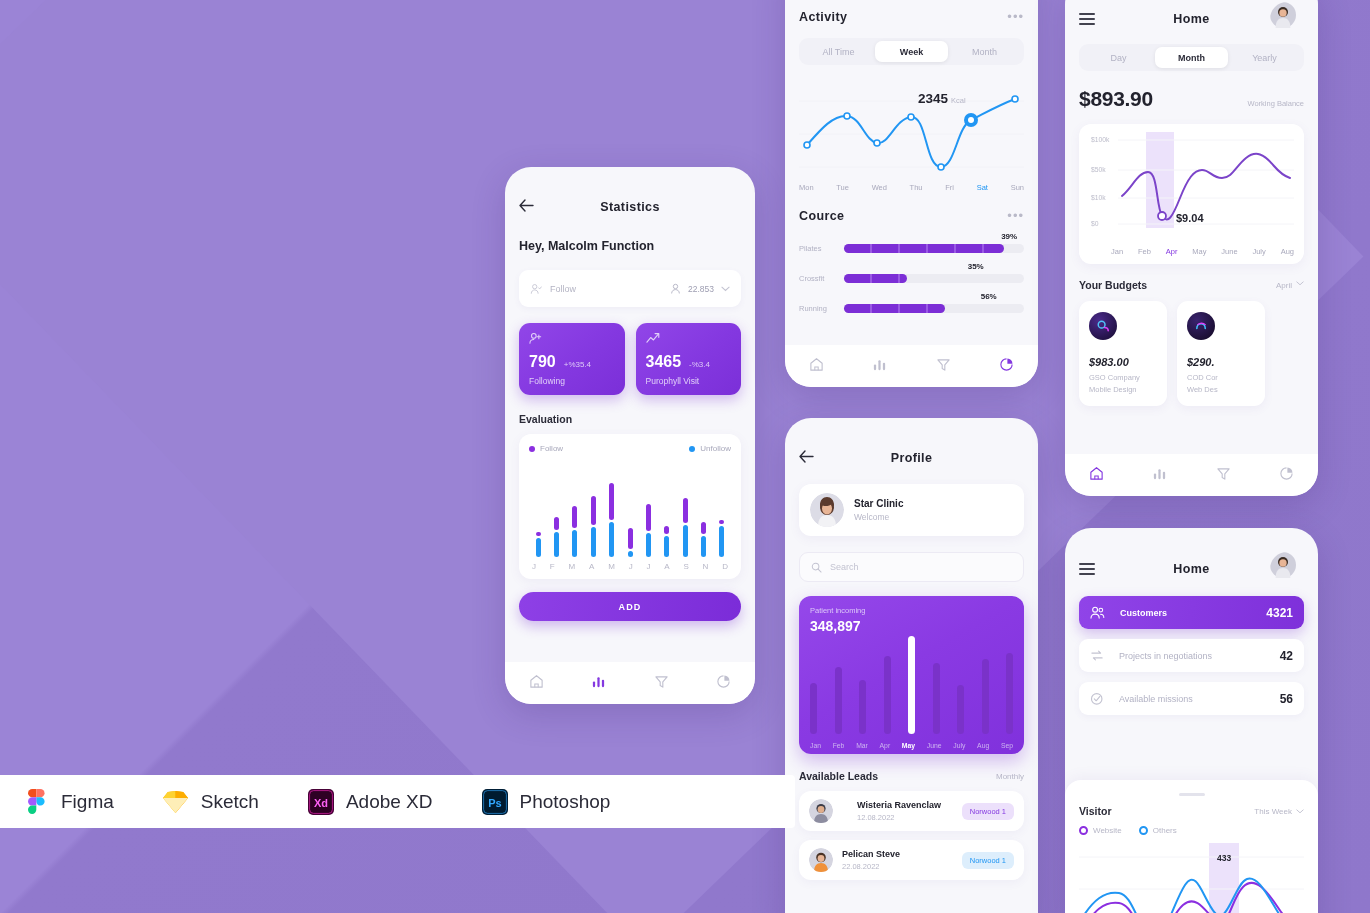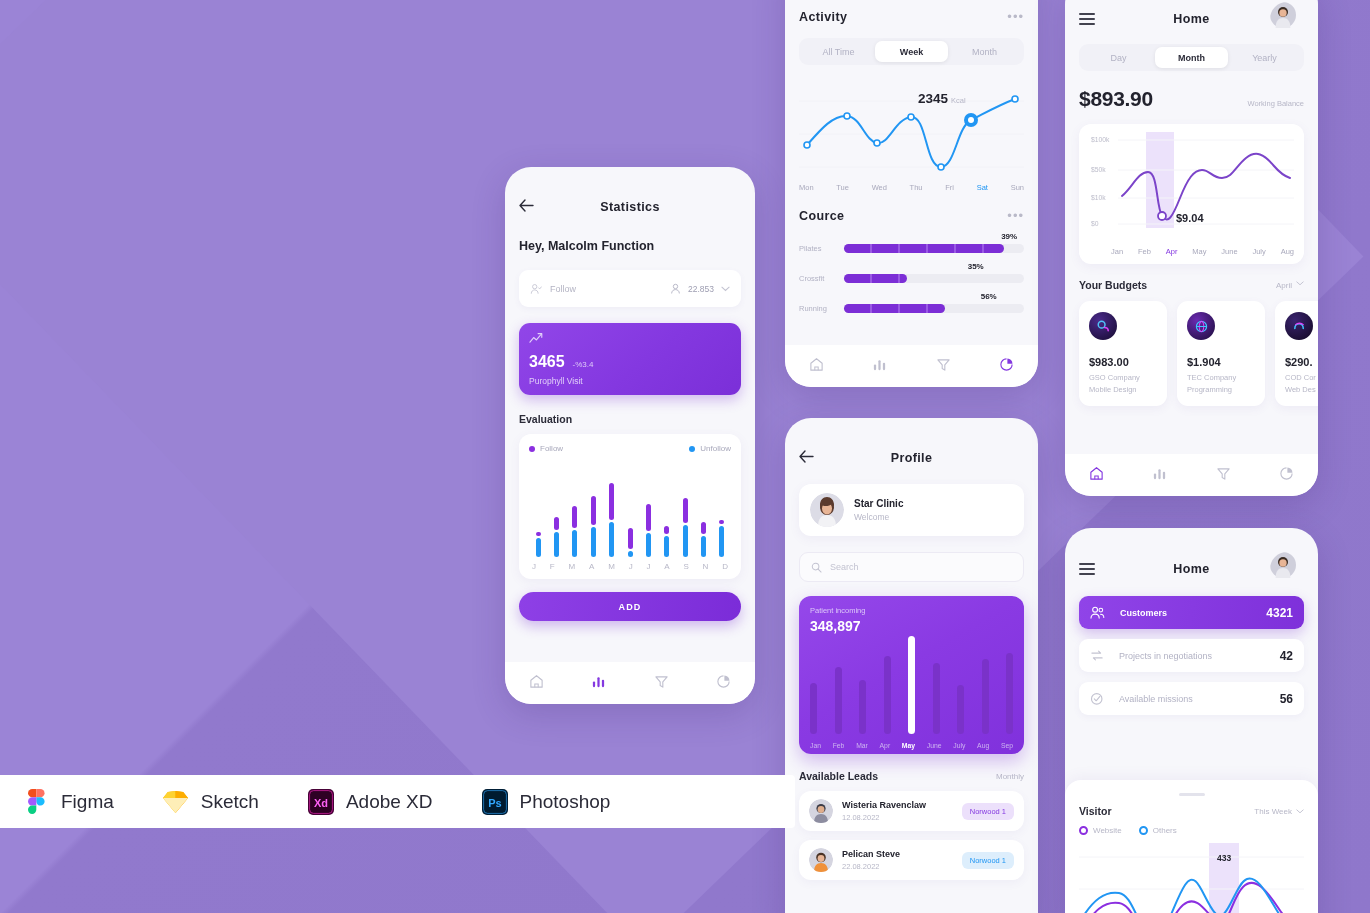--- a/index.html
+++ b/index.html
@@ -154,21 +154,21 @@
   .hamb { width:16px; display:flex; flex-direction:column; gap:3px; }
   .hamb i { display:block; height:2px; background:#42424f; border-radius:1px; }
   .balance { font-size:21px; font-weight:bold; color:#23232e; letter-spacing:-0.3px; }
   .bal-sub { font-size:7.5px; color:#b7b7c7; }
   .ylab { position:absolute; font-size:6.8px; color:#bcbcca; }
   .xlabels { display:flex; justify-content:space-between; font-size:7.5px; color:#a9a9bc; }
   .bud-head { display:flex; align-items:center; justify-content:space-between; }
   .bud-cards { display:flex; gap:10px; }
   .bud-card { width:88px; flex:none; border-radius:11px; background:#fff; padding:11px 10px 12px; box-shadow:0 3px 10px rgba(110,80,170,.07); }
   .bud-logo { width:28px;height:28px;border-radius:50%; margin-bottom:16px; }
-  .bud-amt { font-size:11px; font-weight:bold; color:#23232e; }
+  .bud-amt { font-size:11px; font-weight:bold; color:#23232e;font-style:italic; }
   .bud-co { font-size:7.5px; color:#b7b7c7; margin-top:5px; }
   .bud-role { font-size:7.5px; color:#b7b7c7; margin-top:3px; }
 
   
   #phone-home2 { left: 1065px; top: 528px; width: 253px; height: 420px; }
   .kpi {
     height:33px; border-radius:9px; display:flex; align-items:center; padding:0 11px;
     justify-content:space-between;
   }
   .kpi.primary {
@@ -228,20 +228,34 @@
               <path d="M1.8 11c0-2.3 1.9-3.8 4.2-3.8S10.2 8.7 10.2 11" stroke="#b4b4c4" stroke-width="1" fill="none" stroke-linecap="round"></path>
             </svg>
           <span>22.853</span>
           <svg width="9" height="6" viewBox="0 0 10 6">
               <path d="M1 1l4 3.6L9 1" stroke="#c3c3d1" stroke-width="1.2" fill="none" stroke-linecap="round"></path>
             </svg>
         </span>
       </div>
 
       <div class="stat-cards" style="margin-top:16px;">
+        <div class="stat-card">
+          <svg width="13" height="13" viewBox="0 0 14 14">
+              <circle cx="5.2" cy="4.2" r="2.5" stroke="#e2d0f9" stroke-width="1.1" fill="none"></circle>
+              <path d="M1 12c0-2.4 1.8-3.9 4.2-3.9" stroke="#e2d0f9" stroke-width="1.1" fill="none" stroke-linecap="round"></path>
+              <path d="M10.6 3.2v4M8.6 5.2h4" stroke="#e2d0f9" stroke-width="1.1" stroke-linecap="round"></path>
+            </svg>
+          <div>
+            <div class="sc-row">
+              <span class="sc-num">790</span>
+              <span class="sc-delta">+%35.4</span>
+            </div>
+            <div class="sc-label" style="margin-top:6px;">Following</div>
+          </div>
+        </div>
         <div class="stat-card">
           <svg width="14" height="12" viewBox="0 0 15 12">
               <path d="M1 10.5L5 5.5l3 2.6L13.4 1.6" stroke="#e2d0f9" stroke-width="1.2" fill="none" stroke-linecap="round" stroke-linejoin="round"></path>
               <path d="M9.7 1.3h4v4" stroke="#e2d0f9" stroke-width="1.2" fill="none" stroke-linecap="round" stroke-linejoin="round"></path>
             </svg>
           <div>
             <div class="sc-row">
               <span class="sc-num">3465</span>
               <span class="sc-delta">-%3.4</span>
             </div>
@@ -515,21 +529,21 @@
             <span>Sep</span>
           </div>
       </div>
 
       <div class="leads-head" style="margin-top:16px;">
         <span class="sect-title">Available Leads</span>
         <span style="font-size:8px;color:#b7b7c7;">Monthly</span>
       </div>
 
       <div class="card lead-row" style="margin-top:9px; box-shadow:0 3px 10px rgba(110,80,170,.06); justify-content:space-between;">
-        <span style="display:flex;align-items:center;gap:9px;justify-content:space-between;">
+        <span style="display:flex;align-items:center;gap:24px;justify-content:space-between;">
           <span class="avatar" style="width:24px;height:24px;">
             <svg width="24" height="24" viewBox="0 0 24 24">
                 <circle cx="12" cy="12" r="12" fill="#d5d5e0"></circle>
                 <circle cx="12" cy="9.5" r="4.6" fill="#3c3c48"></circle>
                 <circle cx="12" cy="10.5" r="3.4" fill="#e0ae8d"></circle>
                 <path d="M12 15c4.4 0 7 3 7 9H5c0-6 2.6-9 7-9z" fill="#8d8da0"></path>
               </svg>
           </span>
           <span>
             <div class="lead-name">Wisteria Ravenclaw</div>
@@ -631,32 +645,20 @@
             <svg width="15" height="15" viewBox="0 0 16 16">
                 <circle cx="6" cy="6" r="3.6" stroke="#4fc3f7" stroke-width="1.6" fill="none"></circle>
                 <path d="M9 9c2.5 0 4 1.6 4 3.4" stroke="#e040fb" stroke-width="1.6" fill="none" stroke-linecap="round"></path>
               </svg>
           </div>
           <div class="bud-amt">$983.00</div>
           <div class="bud-co">GSO Company</div>
           <div class="bud-role">Mobile Design</div>
         </div>
         <div class="bud-card">
-          <div class="bud-logo" style="background:radial-gradient(circle at 35% 30%,#6a2ab0,#1a0c38);display:flex;align-items:center;justify-content:center;">
-            <svg width="15" height="15" viewBox="0 0 16 16">
-                <circle cx="8" cy="8" r="5.4" stroke="#40c4ff" stroke-width="1.3" fill="none"></circle>
-                <ellipse cx="8" cy="8" rx="2.4" ry="5.4" stroke="#e040fb" stroke-width="1.1" fill="none"></ellipse>
-                <path d="M2.6 8h10.8" stroke="#40c4ff" stroke-width="1.1"></path>
-              </svg>
-          </div>
-          <div class="bud-amt">$1.904</div>
-          <div class="bud-co">TEC Company</div>
-          <div class="bud-role">Programming</div>
-        </div>
-        <div class="bud-card">
           <div class="bud-logo" style="background:radial-gradient(circle at 35% 30%,#39236e,#120820);display:flex;align-items:center;justify-content:center;">
             <svg width="15" height="15" viewBox="0 0 16 16">
                 <path d="M3 10c0-3 2-5 4.5-5S12 7 12 10" stroke="#40c4ff" stroke-width="1.6" fill="none" stroke-linecap="round"></path>
                 <path d="M4 6c2-2 6-2 8 0" stroke="#e040fb" stroke-width="1.4" fill="none" stroke-linecap="round"></path>
               </svg>
           </div>
           <div class="bud-amt">$290.</div>
           <div class="bud-co">COD Cor</div>
           <div class="bud-role">Web Des</div>
         </div>

